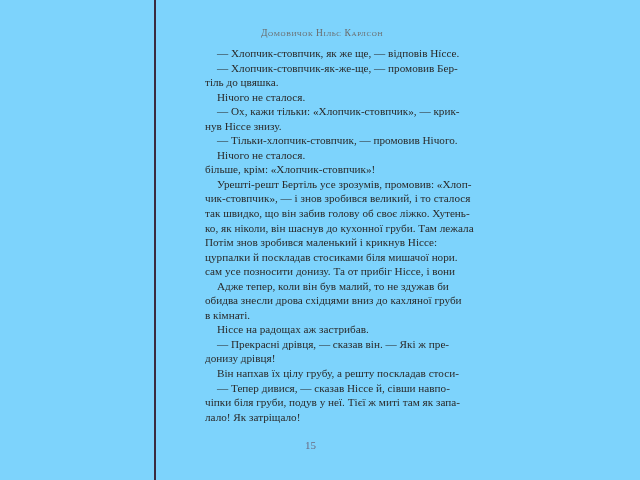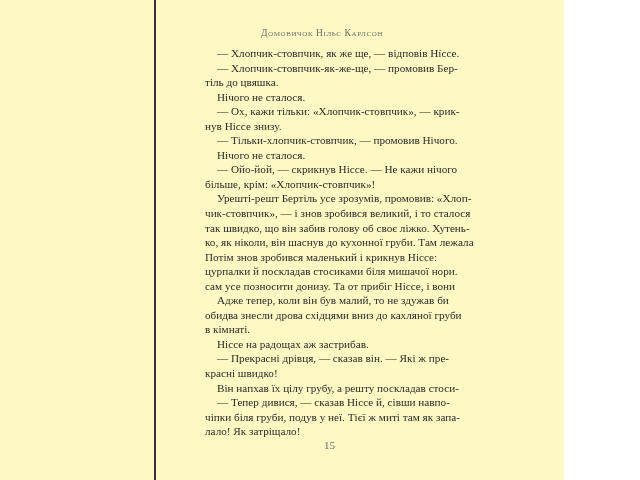--- a/index.html
+++ b/index.html
@@ -5,23 +5,23 @@
     html, body {
       margin: 0;
       padding: 0;
       width: 640px;
       height: 480px;
       background: #ffffff;
       overflow: hidden;
     }
     .page {
       position: relative;
-      width: 564px;
+      width: 640px;
       height: 480px;
-      background: #fef9c3;
+      background: #7dd3fc;
     }
     .spine-line {
       position: absolute;
       left: 154px;
       top: 0;
       width: 2px;
       height: 480px;
       background: #3a2a3e;
     }
     .running-head {
@@ -58,21 +58,21 @@
       padding-left: 12px;
     }
     .line.last {
       text-align-last: left;
     }
     .page-number {
       position: absolute;
       top: 439px;
       left: 305px;
       width: 30px;
-      text-align: right;
+      text-align: left;
       font-family: "Liberation Serif", serif;
       font-size: 11px;
       color: #6a6a80;
     }
   </style>
 </head>
 <body>
 
 <div class="page">
   <div class="spine-line"></div>
@@ -81,35 +81,34 @@
 
   <div class="text-block" id="text-block">
       <span class="line indent last">— Хлопчик-стовпчик, як же ще, — відповів Нíссе.</span>
       <span class="line indent">— Хлопчик-стовпчик-як-же-ще, — промовив Бер-</span>
       <span class="line last">тіль до цвяшка.</span>
       <span class="line indent last">Нічого не сталося.</span>
       <span class="line indent">— Ох, кажи тільки: «Хлопчик-стовпчик», — крик-</span>
       <span class="line last">нув Ніссе знизу.</span>
       <span class="line indent last">— Тільки-хлопчик-стовпчик, — промовив Нічого.</span>
       <span class="line indent last">Нічого не сталося.</span>
-      <span class="line indent">— Ойо-йой, — скрикнув Ніссе. — Не кажи нічого</span>
       <span class="line last">більше, крім: «Хлопчик-стовпчик»!</span>
       <span class="line indent">Урешті-решт Бертіль усе зрозумів, промовив: «Хлоп-</span>
       <span class="line">чик-стовпчик», — і знов зробився великий, і то сталося</span>
       <span class="line">так швидко, що він забив голову об своє ліжко. Хутень-</span>
       <span class="line">ко, як ніколи, він шаснув до кухонної груби. Там лежала</span>
       <span class="line last">Потім знов зробився маленький і крикнув Ніссе:</span>
       <span class="line">цурпалки й поскладав стосиками біля мишачої нори.</span>
       <span class="line">сам усе позносити донизу. Та от прибіг Ніссе, і вони</span>
       <span class="line indent">Адже тепер, коли він був малий, то не здужав би</span>
       <span class="line">обидва знесли дрова східцями вниз до кахляної груби</span>
       <span class="line last">в кімнаті.</span>
       <span class="line indent last">Ніссе на радощах аж застрибав.</span>
       <span class="line indent">— Прекрасні дрівця, — сказав він. — Які ж пре-</span>
-      <span class="line last">красні швидко!</span>
+      <span class="line last">донизу дрівця!</span>
       <span class="line indent">Він напхав їх цілу грубу, а решту поскладав стоси-</span>
       <span class="line indent">— Тепер дивися, — сказав Ніссе й, сівши навпо-</span>
       <span class="line">чіпки біля груби, подув у неї. Тієї ж миті там як запа-</span>
       <span class="line last">лало! Як затріщало!</span>
     </div>
 
   <div class="page-number">15</div>
 </div>
 
 </body></html>

